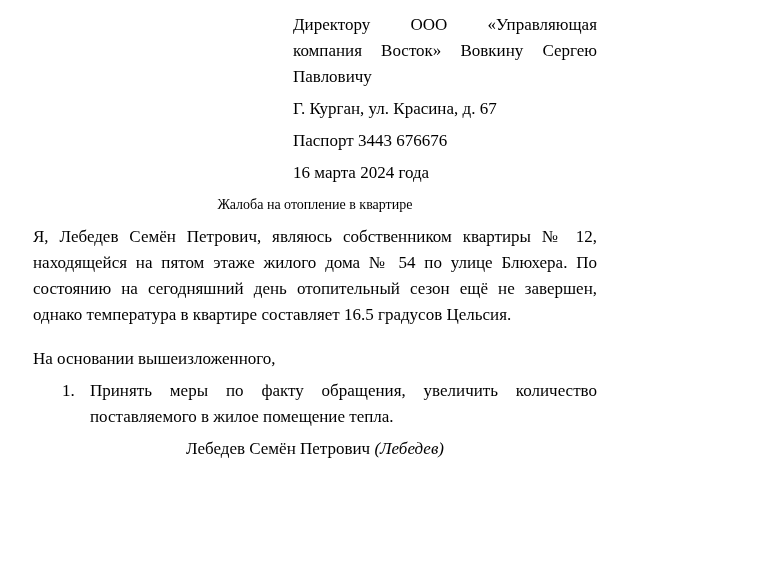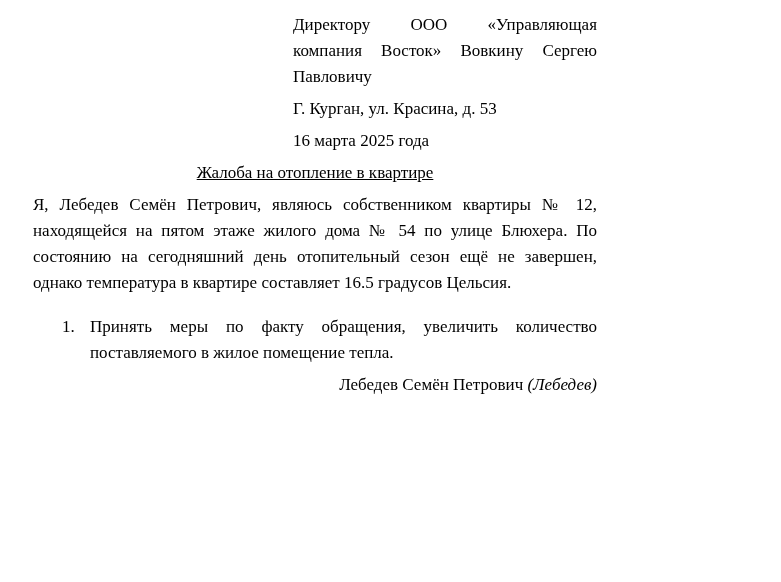--- a/index.html
+++ b/index.html
@@ -27,23 +27,22 @@
   .header-block p {
     margin: 0 0 6px 0;
   }
   .p-justify {
     text-align: justify;
   }
   .letter-title {
     text-align: center;
     margin: 0 0 6px 0;
     font-weight: normal;
-    font-size: 17px;
+    font-size: 14px;
     line-height: 26px;
-    text-decoration: underline;
   }
   .body-par {
     text-align: justify;
     margin: 0 0 18px 0;
   }
   .plain-par {
     text-align: left;
     margin: 0 0 6px 0;
   }
   .list-item {
@@ -55,41 +54,43 @@
     margin-left: 29px;
     text-align: left;
   }
   .list-text {
     flex: 1 1 auto;
     text-align: justify;
     font-family: Liberation Serif, serif;
   }
   .signature {
     margin: 0;
-    text-align: right;
+    text-align: center;
   }
   .signature .sig-note {
     font-style: italic;
   }
 </style>
 </head>
 <body>
 
 <div class="page">
 
   <div class="header-block">
     <p class="p-justify">Директору ООО «Управляющая компания Восток» Вовкину Сергею Павловичу</p>
-    <p class="plain-par">Г. Курган, ул. Красина, д. 53</p>
-    <p class="plain-par">16 марта 2025 года</p>
+    <p class="plain-par">Г. Курган, ул. Красина, д. 67</p>
+    <p class="plain-par">Паспорт 3443 676676</p>
+    <p class="plain-par">16 марта 2024 года</p>
   </div>
 
   <h1 class="letter-title">Жалоба на отопление в квартире</h1>
 
   <p class="body-par">Я, Лебедев Семён Петрович, являюсь собственником квартиры № 12, находящейся на пятом этаже жилого дома № 54 по улице Блюхера. По состоянию на сегодняшний день отопительный сезон ещё не завершен, однако температура в квартире составляет 16.5 градусов Цельсия.</p>
 
+  <p class="plain-par">На основании вышеизложенного,</p>
 
 
   <div class="list-item">
     <span class="list-number">1.</span>
     <span class="list-text">Принять меры по факту обращения, увеличить количество поставляемого в жилое помещение тепла.</span>
   </div>
 
   <p class="signature">
     <span>Лебедев Семён Петрович </span><span class="sig-note">(Лебедев)</span>
   </p>

